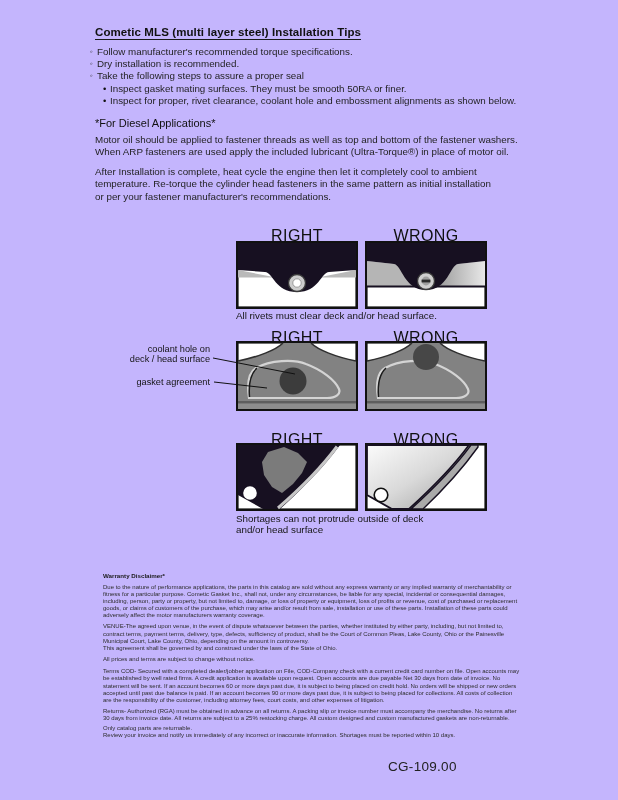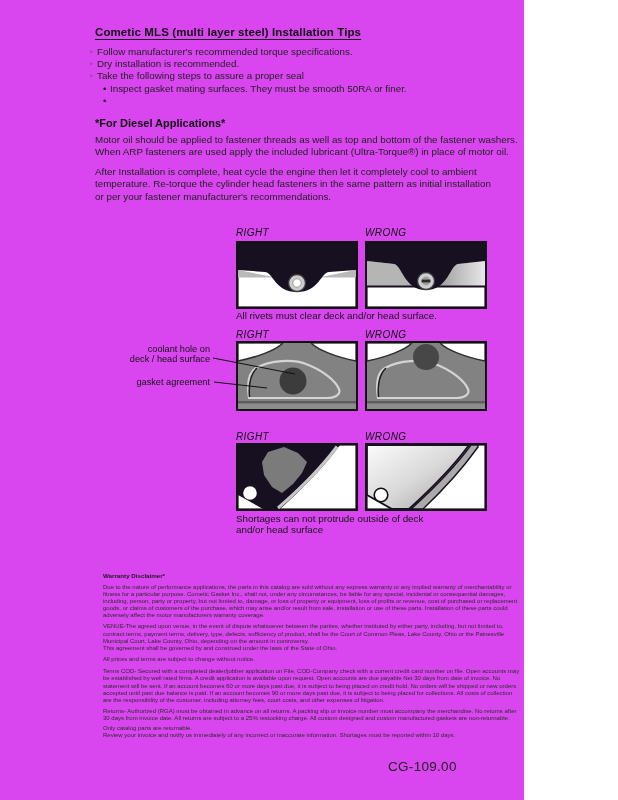--- a/index.html
+++ b/index.html
@@ -1,33 +1,33 @@
 <!DOCTYPE html>
 <html><head>
 <meta charset="utf-8">
 <style>
   html,body{margin:0;padding:0;background:#ffffff;}
   .page{
-    position:relative;width:524px;height:800px;background:#d946ef;overflow:hidden;
+    position:relative;width:618px;height:800px;background:#c4b5fd;overflow:hidden;
     font-family:"Liberation Sans","DejaVu Sans",sans-serif;color:#1f1f1f;
   }
   .abs{position:absolute;}
   .preline{white-space:pre-line;}
   .title{
     left:95px;top:26px;font-size:11.5px;font-weight:bold;color:#111;
     border-bottom:1.4px solid #1a1a1a;padding-bottom:1px;letter-spacing:.1px;
   }
   .tips{left:90px;top:46px;font-size:9.8px;line-height:12.2px;width:470px;}
   .tip-row{display:flex;}
   .tip-row .marker{width:7px;font-size:7.5px;line-height:12.2px;color:#333;}
   .tip-row.sub{margin-left:13px;}
   .tip-row.sub .marker{font-size:9.5px;color:#111;width:7px;}
-  .diesel-heading{left:95px;top:117px;font-size:11px;font-weight:bold;color:#111;}
+  .diesel-heading{left:95px;top:117px;font-size:11px;font-weight:normal;color:#111;}
   .body-p{font-size:9.8px;line-height:12.3px;width:452px;}
-  .rw-label{width:122px;font-size:10px;font-weight:500;letter-spacing:.4px;color:#101010;font-style:italic;}
+  .rw-label{width:122px;text-align:center;font-size:16px;font-weight:500;letter-spacing:.4px;color:#101010;}
   .caption{font-size:9.8px;line-height:10.6px;color:#161616;}
   .callout{width:104px;text-align:right;font-size:9.2px;line-height:10.2px;color:#141414;}
   .fine{left:103px;top:572px;width:436px;font-size:6px;line-height:7.15px;color:#2d2d2d;}
   .fine .fp-head{font-size:6.2px;font-weight:bold;margin-bottom:4.5px;color:#1a1a1a;}
   .fine p{margin:0 0 4px 0;}
   .fine p.tight{margin-bottom:2.5px;}
   .footer-code{left:388px;top:759px;font-size:13.5px;letter-spacing:.3px;color:#222;}
   svg{display:block;}
 </style>
 </head>
@@ -49,20 +49,21 @@
     <div class="tip-row">
       <span class="marker">◦</span>
       <span>Take the following steps to assure a proper seal</span>
     </div>
     <div class="tip-row sub">
       <span class="marker">•</span>
       <span>Inspect gasket mating surfaces.  They must be smooth 50RA or finer.</span>
     </div>
     <div class="tip-row sub">
       <span class="marker">•</span>
+      <span>Inspect for proper, rivet clearance, coolant hole and embossment alignments as shown below.</span>
     </div>
   </div>
 
   <div class="abs diesel-heading">*For Diesel Applications*</div>
   <div class="abs body-p preline" style="left:95px;top:166px;">After Installation is complete, heat cycle the engine then let it completely cool to ambient
 temperature. Re-torque the cylinder head fasteners in the same pattern as initial installation
 or per your fastener manufacturer's recommendations.</div>
   <div class="abs body-p preline" style="left:95px;top:134px;">Motor oil should be applied to fastener threads as well as top and bottom of the fastener washers.
 When ARP fasteners are used apply the included lubricant (Ultra-Torque®) in place of motor oil.</div>
 

